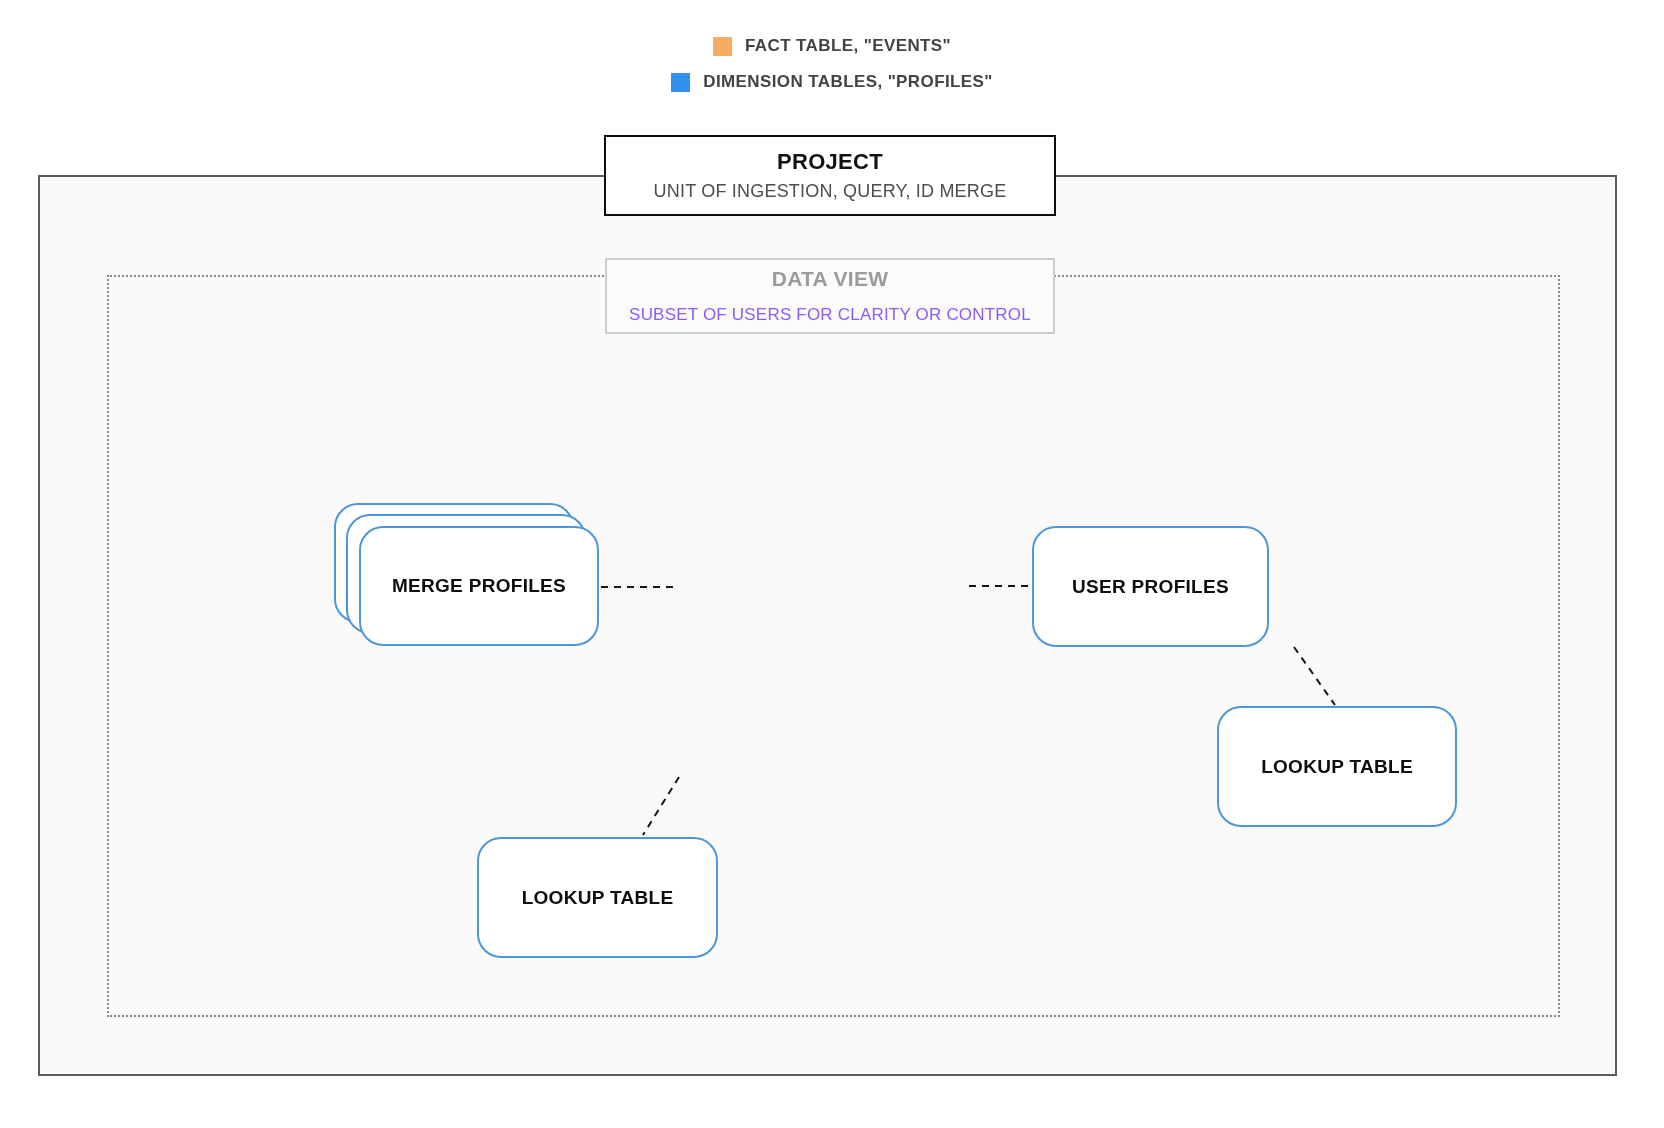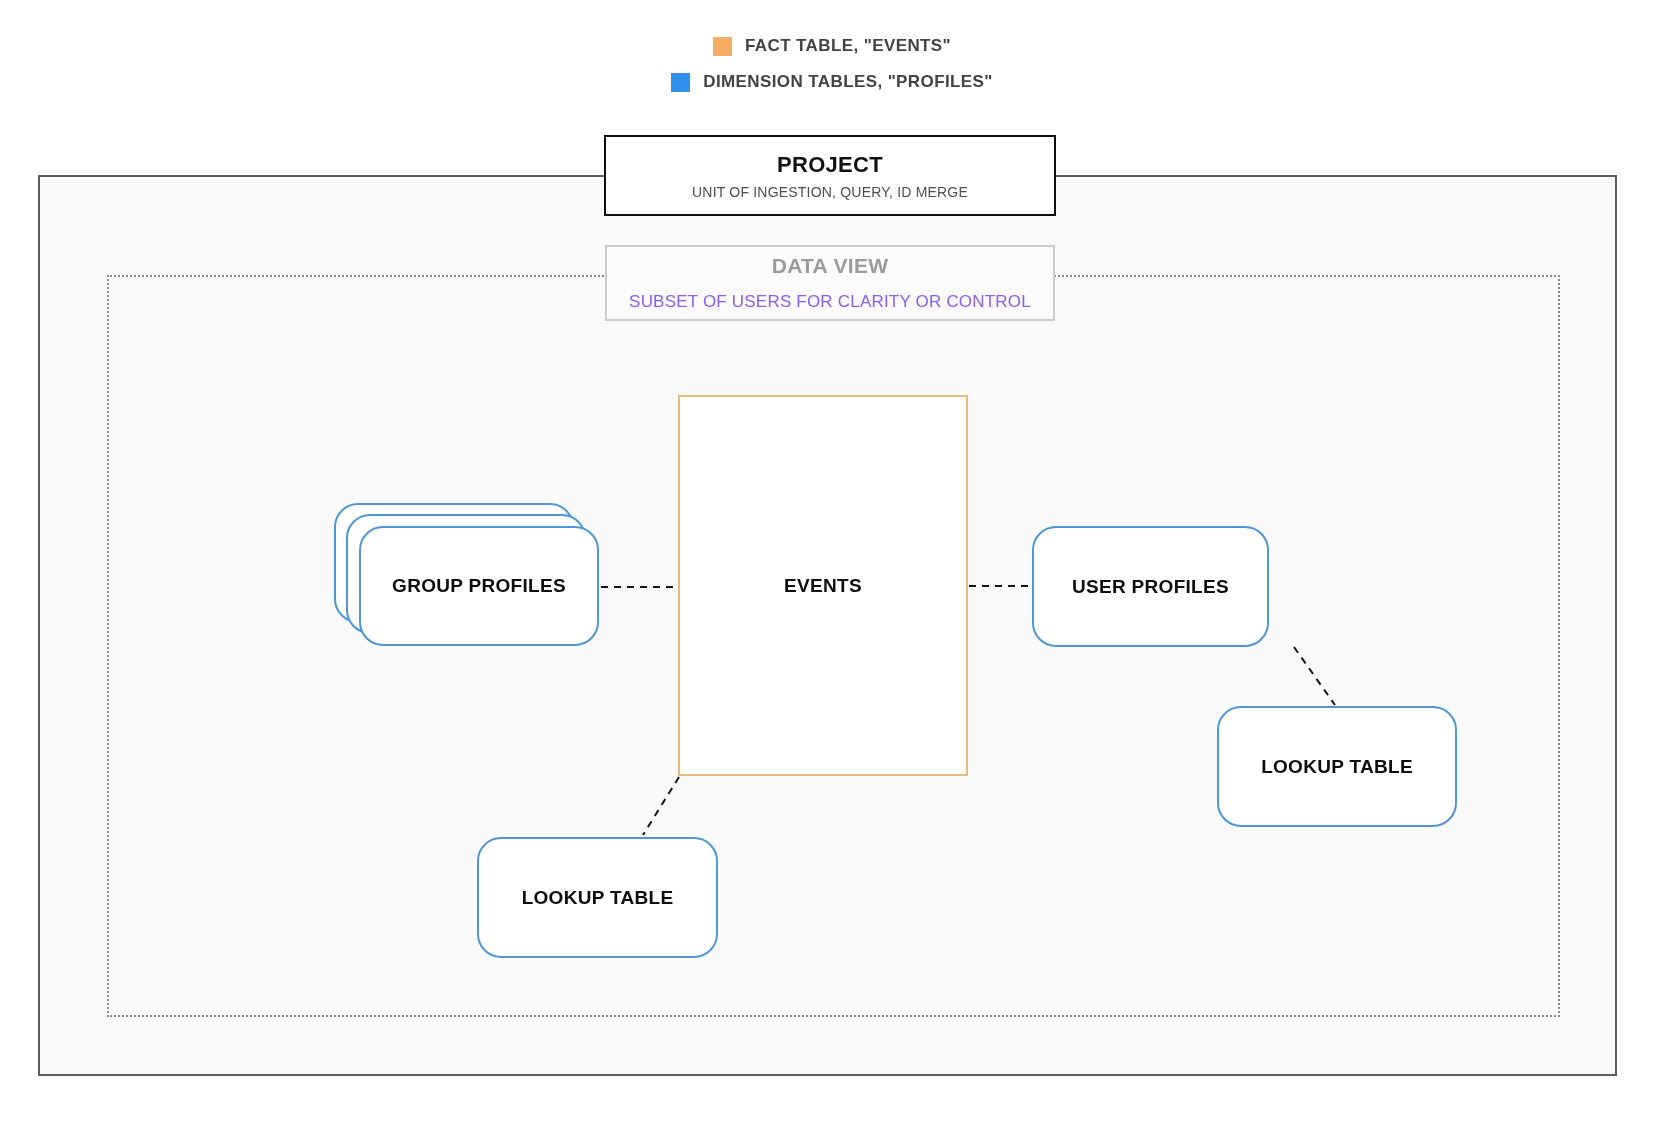--- a/index.html
+++ b/index.html
@@ -57,25 +57,25 @@
     left: 604px; top: 135px;
     width: 452px; height: 81px;
     background: #ffffff;
     border: 2px solid #0d0d0d;
     display: flex; flex-direction: column;
     align-items: center; justify-content: center;
     gap: 6px;
     z-index: 4;
   }
   .project-title { font-size: 22px; font-weight: bold; color: #111; letter-spacing: 0.3px; }
-  .project-subtitle { font-size: 14px; color: #4d4d4d; letter-spacing: 0.2px; }
+  .project-subtitle { font-size: 18px; color: #4d4d4d; letter-spacing: 0.2px; }
 
   .dataview-box {
     position: absolute;
-    left: 605px; top: 245px;
+    left: 605px; top: 258px;
     width: 450px; height: 76px;
     background: #fbfbfb;
     border: 2px solid #cccccc;
     display: flex; flex-direction: column;
     align-items: center; justify-content: center;
     gap: 14px;
     z-index: 3;
   }
   .dataview-title { font-size: 21px; font-weight: bold; color: #9b9b9b; letter-spacing: 0.3px; }
   .dataview-subtitle { font-size: 17px; color: #8b5cf6; letter-spacing: 0.2px; }
@@ -158,28 +158,25 @@
   <div class="project-box">
     <div class="project-title">PROJECT</div>
     <div class="project-subtitle">UNIT OF INGESTION, QUERY, ID MERGE</div>
   </div>
 
   <div class="dataview-box">
     <div class="dataview-title">DATA VIEW</div>
     <div class="dataview-subtitle">SUBSET OF USERS FOR CLARITY OR CONTROL</div>
   </div>
 
-  <div class="events-node">
-    <div class="node-label">EVENTS</div>
-  </div>
 
   <div class="dim-card group-card-back"></div>
   <div class="dim-card group-card-mid"></div>
   <div class="dim-card group-card-front">
-    <div class="node-label">GROUP PROFILES</div>
+    <div class="node-label">MERGE PROFILES</div>
   </div>
 
   <div class="dim-card user-profiles">
     <div class="node-label">USER PROFILES</div>
   </div>
 
   <div class="dim-card lookup-right">
     <div class="node-label">LOOKUP TABLE</div>
   </div>
 

